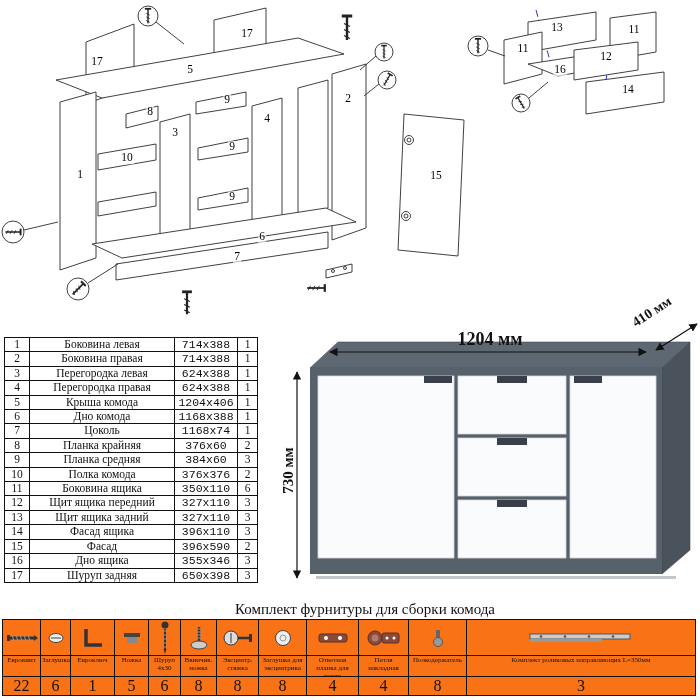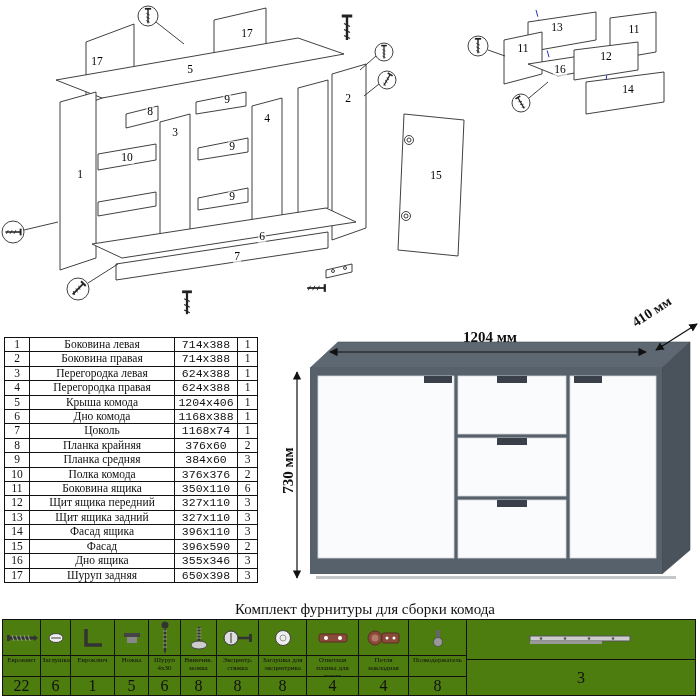--- a/index.html
+++ b/index.html
@@ -6,34 +6,34 @@
   .page{position:relative;width:700px;height:700px;background:#fff;overflow:hidden;
         font-family:"Liberation Serif",serif;color:#111;}
   svg.bg{position:absolute;left:0;top:0;}
 
   
   .dlabel{position:absolute;transform:translate(-50%,-50%);font-size:11.5px;color:#000;
           background:rgba(255,255,255,.65);padding:0 1px;line-height:1;}
 
   
   .dim{position:absolute;font-weight:bold;text-align:center;}
-  .dim-w{left:420px;top:329px;width:140px;font-size:15px;}
+  .dim-w{left:420px;top:329px;width:140px;font-size:18px;}
   .dim-h{left:250px;top:462px;width:76px;font-size:15px;transform:rotate(-90deg);}
   .dim-d{left:615px;top:304px;width:74px;font-size:14px;transform:rotate(-33deg);}
 
   
   table.parts{position:absolute;left:4px;top:337px;border-collapse:collapse;}
   table.parts td{border:1px solid #111;font-size:11.5px;line-height:13.4px;
                  padding:0 3px;text-align:center;white-space:nowrap;}
   td.c-num{width:18px;} td.c-name{width:138px;} td.c-size{width:56px;font-family:Liberation Mono, monospace;} td.c-qty{width:13px;}
 
   
   .hw-title{position:absolute;left:0;top:601px;width:700px;text-align:center;font-size:15px;padding-left:15px;}
   .hw-table{position:absolute;left:2px;top:619px;width:694px;height:77px;display:flex;
-            border:1px solid #111;box-sizing:border-box;background:#4d7c0f;}
+            border:1px solid #111;box-sizing:border-box;background:#f97316;}
   .hw-col{border-right:1px solid #111;display:flex;flex-direction:column;box-sizing:border-box;min-width:0;}
   .hw-col:last-child{border-right:none;flex:1;}
   .hw-icon{height:39px;border-bottom:1px solid #111;display:flex;align-items:center;justify-content:center;overflow:hidden;}
   .hw-name{height:20px;border-bottom:1px solid #111;font-size:7px;line-height:1.12;
            text-align:center;padding:1px;overflow:hidden;}
   .hw-qty{flex:1;display:flex;align-items:center;justify-content:center;font-size:16px;}
 </style>
 </head>
 <body>
 
@@ -425,17 +425,18 @@
       <div class="hw-icon">
           <svg width="104" height="14">
             <rect x="1" y="3" width="100" height="5" fill="#ccc" stroke="#555"></rect>
             <rect x="1" y="8" width="72" height="3" fill="#999"></rect>
             <circle cx="12" cy="5.5" r="1.3" fill="#555"></circle>
             <circle cx="36" cy="5.5" r="1.3" fill="#555"></circle>
             <circle cx="60" cy="5.5" r="1.3" fill="#555"></circle>
             <circle cx="84" cy="5.5" r="1.3" fill="#555"></circle>
           </svg>
         </div>
+      <div class="hw-name">Комплект роликовых направляющих L=350мм</div>
       <div class="hw-qty">3</div>
     </div>
 
   </div>
 </div>
 
 </body></html>

